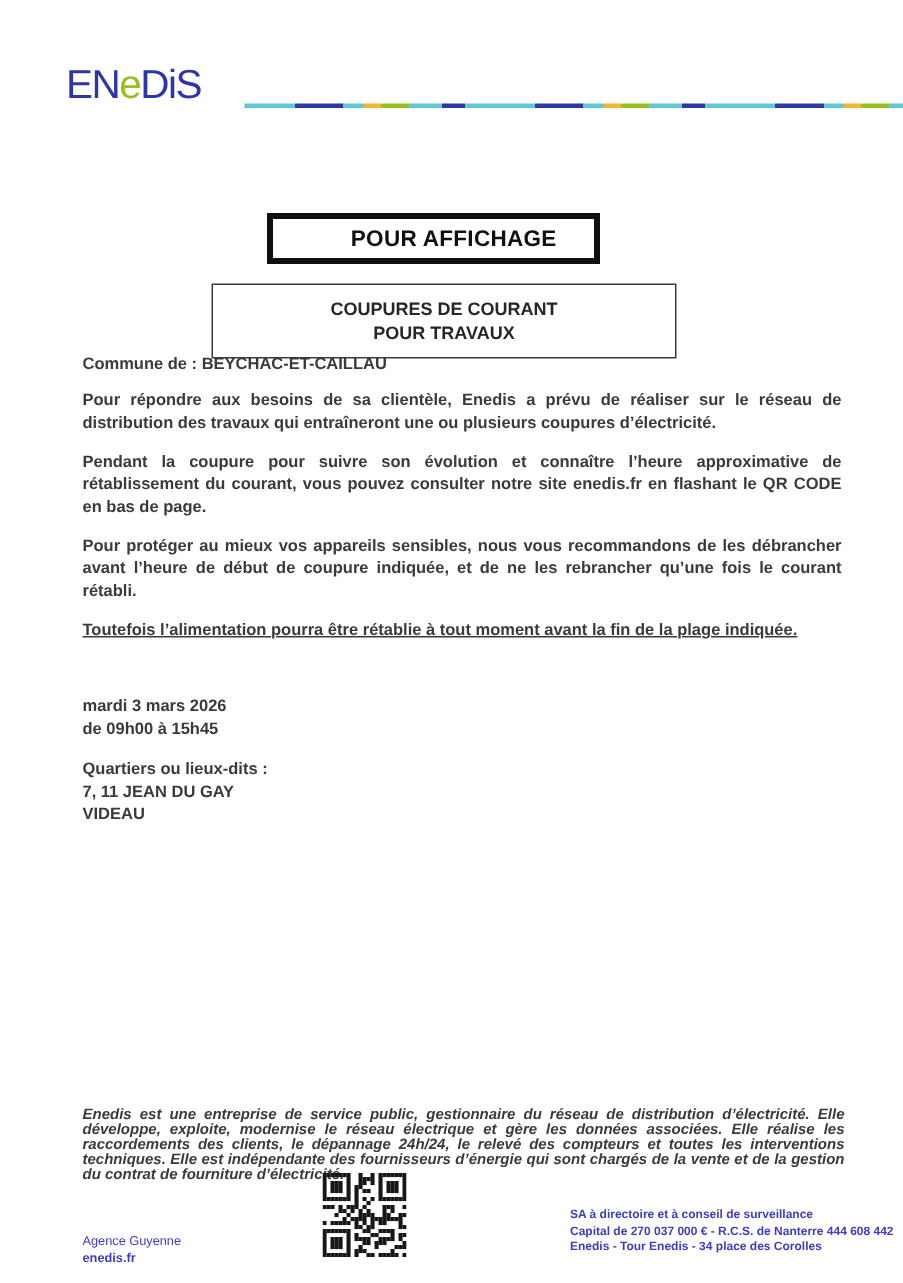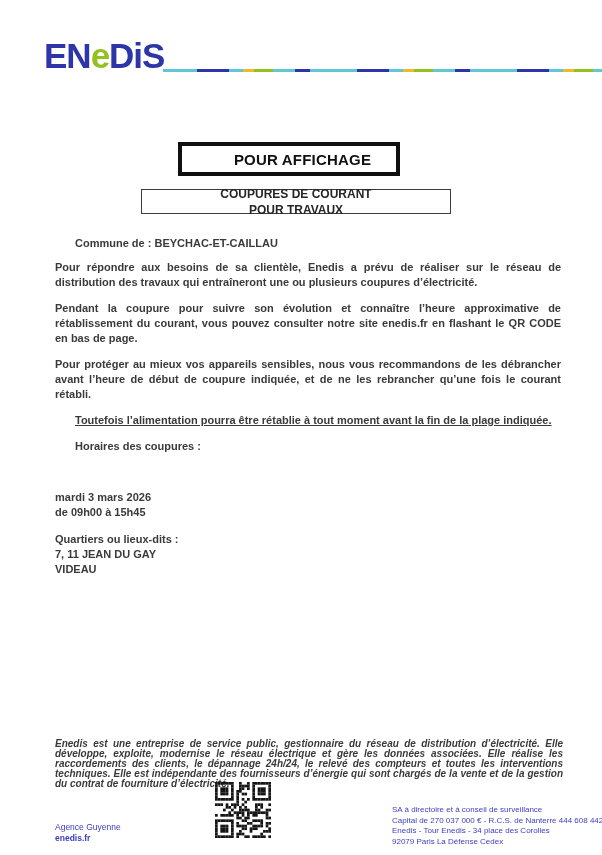--- a/index.html
+++ b/index.html
@@ -5,21 +5,21 @@
   html,body{margin:0;padding:0;}
   body{
     width:602px;height:855px;position:relative;overflow:hidden;
     background:#ffffff;
     font-family:"Liberation Sans", sans-serif;
     color:var(--text,#3a3a3a);
   }
   
   .logo{
     position:absolute;left:44px;top:40px;
-    font-weight:bold;font-size:35px;line-height:32px;letter-spacing:-1px;
+    font-weight:normal;font-size:27px;line-height:32px;letter-spacing:-1px;
     color:var(--brand-blue,#2d35a9);
   }
   .logo .e{color:var(--brand-green,#95c11f);}
   .brand-line{
     position:absolute;left:163px;top:69px;width:439px;height:2.5px;
     background:repeating-linear-gradient(90deg,
       var(--line-cyan,#5fc8d2) 0 34px,
       var(--brand-blue,#2d35a9) 34px 66px,
       var(--line-cyan,#5fc8d2) 66px 80px,
       var(--line-yellow,#f4b62f) 80px 91px,
@@ -29,51 +29,51 @@
       var(--line-cyan,#5fc8d2) 147px 160px);
   }
   
   .affichage-box{
     position:absolute;left:178px;top:142px;width:222px;height:34px;
     border:4.5px solid #101010;box-sizing:border-box;
     display:flex;align-items:center;justify-content:center;
     font-weight:bold;font-size:15px;color:#101010;letter-spacing:.2px;padding-left:27px;
   }
   .coupures-box{
-    position:absolute;left:141px;top:189px;width:310px;height:25px;
+    position:absolute;left:141px;top:189px;width:310px;height:50px;
     border:1.5px solid #3c3c3c;box-sizing:border-box;
     display:flex;flex-direction:column;align-items:center;justify-content:center;
     font-weight:bold;font-size:12px;line-height:16px;color:#262626;
   }
   
   .body-text{
     position:absolute;left:55px;top:236px;width:506px;
     font-size:11px;line-height:15px;font-weight:bold;color:var(--text,#3a3a3a);
   }
   .body-text p{margin:0 0 11px 0;text-align:justify;}
-  .body-text p.no-just{text-align:left;margin-left:20px;}
+  .body-text p.no-just{text-align:left;}
   .underlined{text-decoration:underline;}
   .gap-lg{margin-top:36px;}
   .tight p{margin:0;}
   .addr{margin:0;}
   
   .disclaimer{
     position:absolute;left:55px;top:739px;width:508px;
     font-size:10px;line-height:10px;font-style:italic;font-weight:600;
     color:var(--text,#3a3a3a);text-align:justify;
   }
   .qr{position:absolute;left:215px;top:782px;width:56px;height:56px;}
   .agency{
     position:absolute;left:55px;top:822px;
     font-size:8.5px;line-height:11px;color:var(--footer-blue,#3d3dc2);
   }
   .agency .site{font-weight:bold;}
   .legal{
-    position:absolute;left:392px;top:805px;
-    font-size:8px;line-height:10.5px;font-weight:400;color:var(--footer-blue,#3d3dc2);
+    position:absolute;left:380px;top:805px;
+    font-size:8px;line-height:10.5px;font-weight:700;color:var(--footer-blue,#3d3dc2);
   }
   .legal div{white-space:nowrap;}
 </style>
 </head>
 <body>
 
 <div class="logo">
   <span>EN</span><span class="e">e</span><span>DiS</span>
 </div>
 <div class="brand-line"></div>
@@ -85,21 +85,20 @@
   <span>COUPURES DE COURANT</span>
   <span>POUR TRAVAUX</span>
 </div>
 
 <div class="body-text">
   <p class="no-just" style="margin-bottom:9px;">Commune de : BEYCHAC-ET-CAILLAU</p>
   <p>Pour répondre aux besoins de sa clientèle, Enedis a prévu de réaliser sur le réseau de distribution des travaux qui entraîneront une ou plusieurs coupures d’électricité.</p>
   <p>Pendant la coupure pour suivre son évolution et connaître l’heure approximative de rétablissement du courant, vous pouvez consulter notre site enedis.fr en flashant le QR CODE en bas de page.</p>
   <p>Pour protéger au mieux vos appareils sensibles, nous vous recommandons de les débrancher avant l’heure de début de coupure indiquée, et de ne les rebrancher qu’une fois le courant rétabli.</p>
   <p class="no-just"><span class="underlined">Toutefois l’alimentation pourra être rétablie à tout moment avant la fin de la plage indiquée.</span></p>
-  <p class="no-just">Horaires des coupures :</p>
   <div class="tight gap-lg">
     <p>mardi 3 mars 2026</p>
     <p>de 09h00 à 15h45</p>
   </div>
   <div class="tight gap-lg" style="margin-top:12px;">
     <p>Quartiers ou lieux-dits :</p>
     <p class="addr">7, 11 JEAN DU GAY</p>
     <p class="addr">VIDEAU</p>
   </div>
 </div>
@@ -335,14 +334,13 @@
 
 <div class="agency">
   <div>Agence Guyenne</div>
   <div class="site">enedis.fr</div>
 </div>
 
 <div class="legal">
   <div>SA à directoire et à conseil de surveillance</div>
   <div>Capital de 270 037 000 € - R.C.S. de Nanterre 444 608 442</div>
   <div>Enedis - Tour Enedis - 34 place des Corolles</div>
-  <div>92079 Paris La Défense Cedex</div>
 </div>
 
 </body></html>

